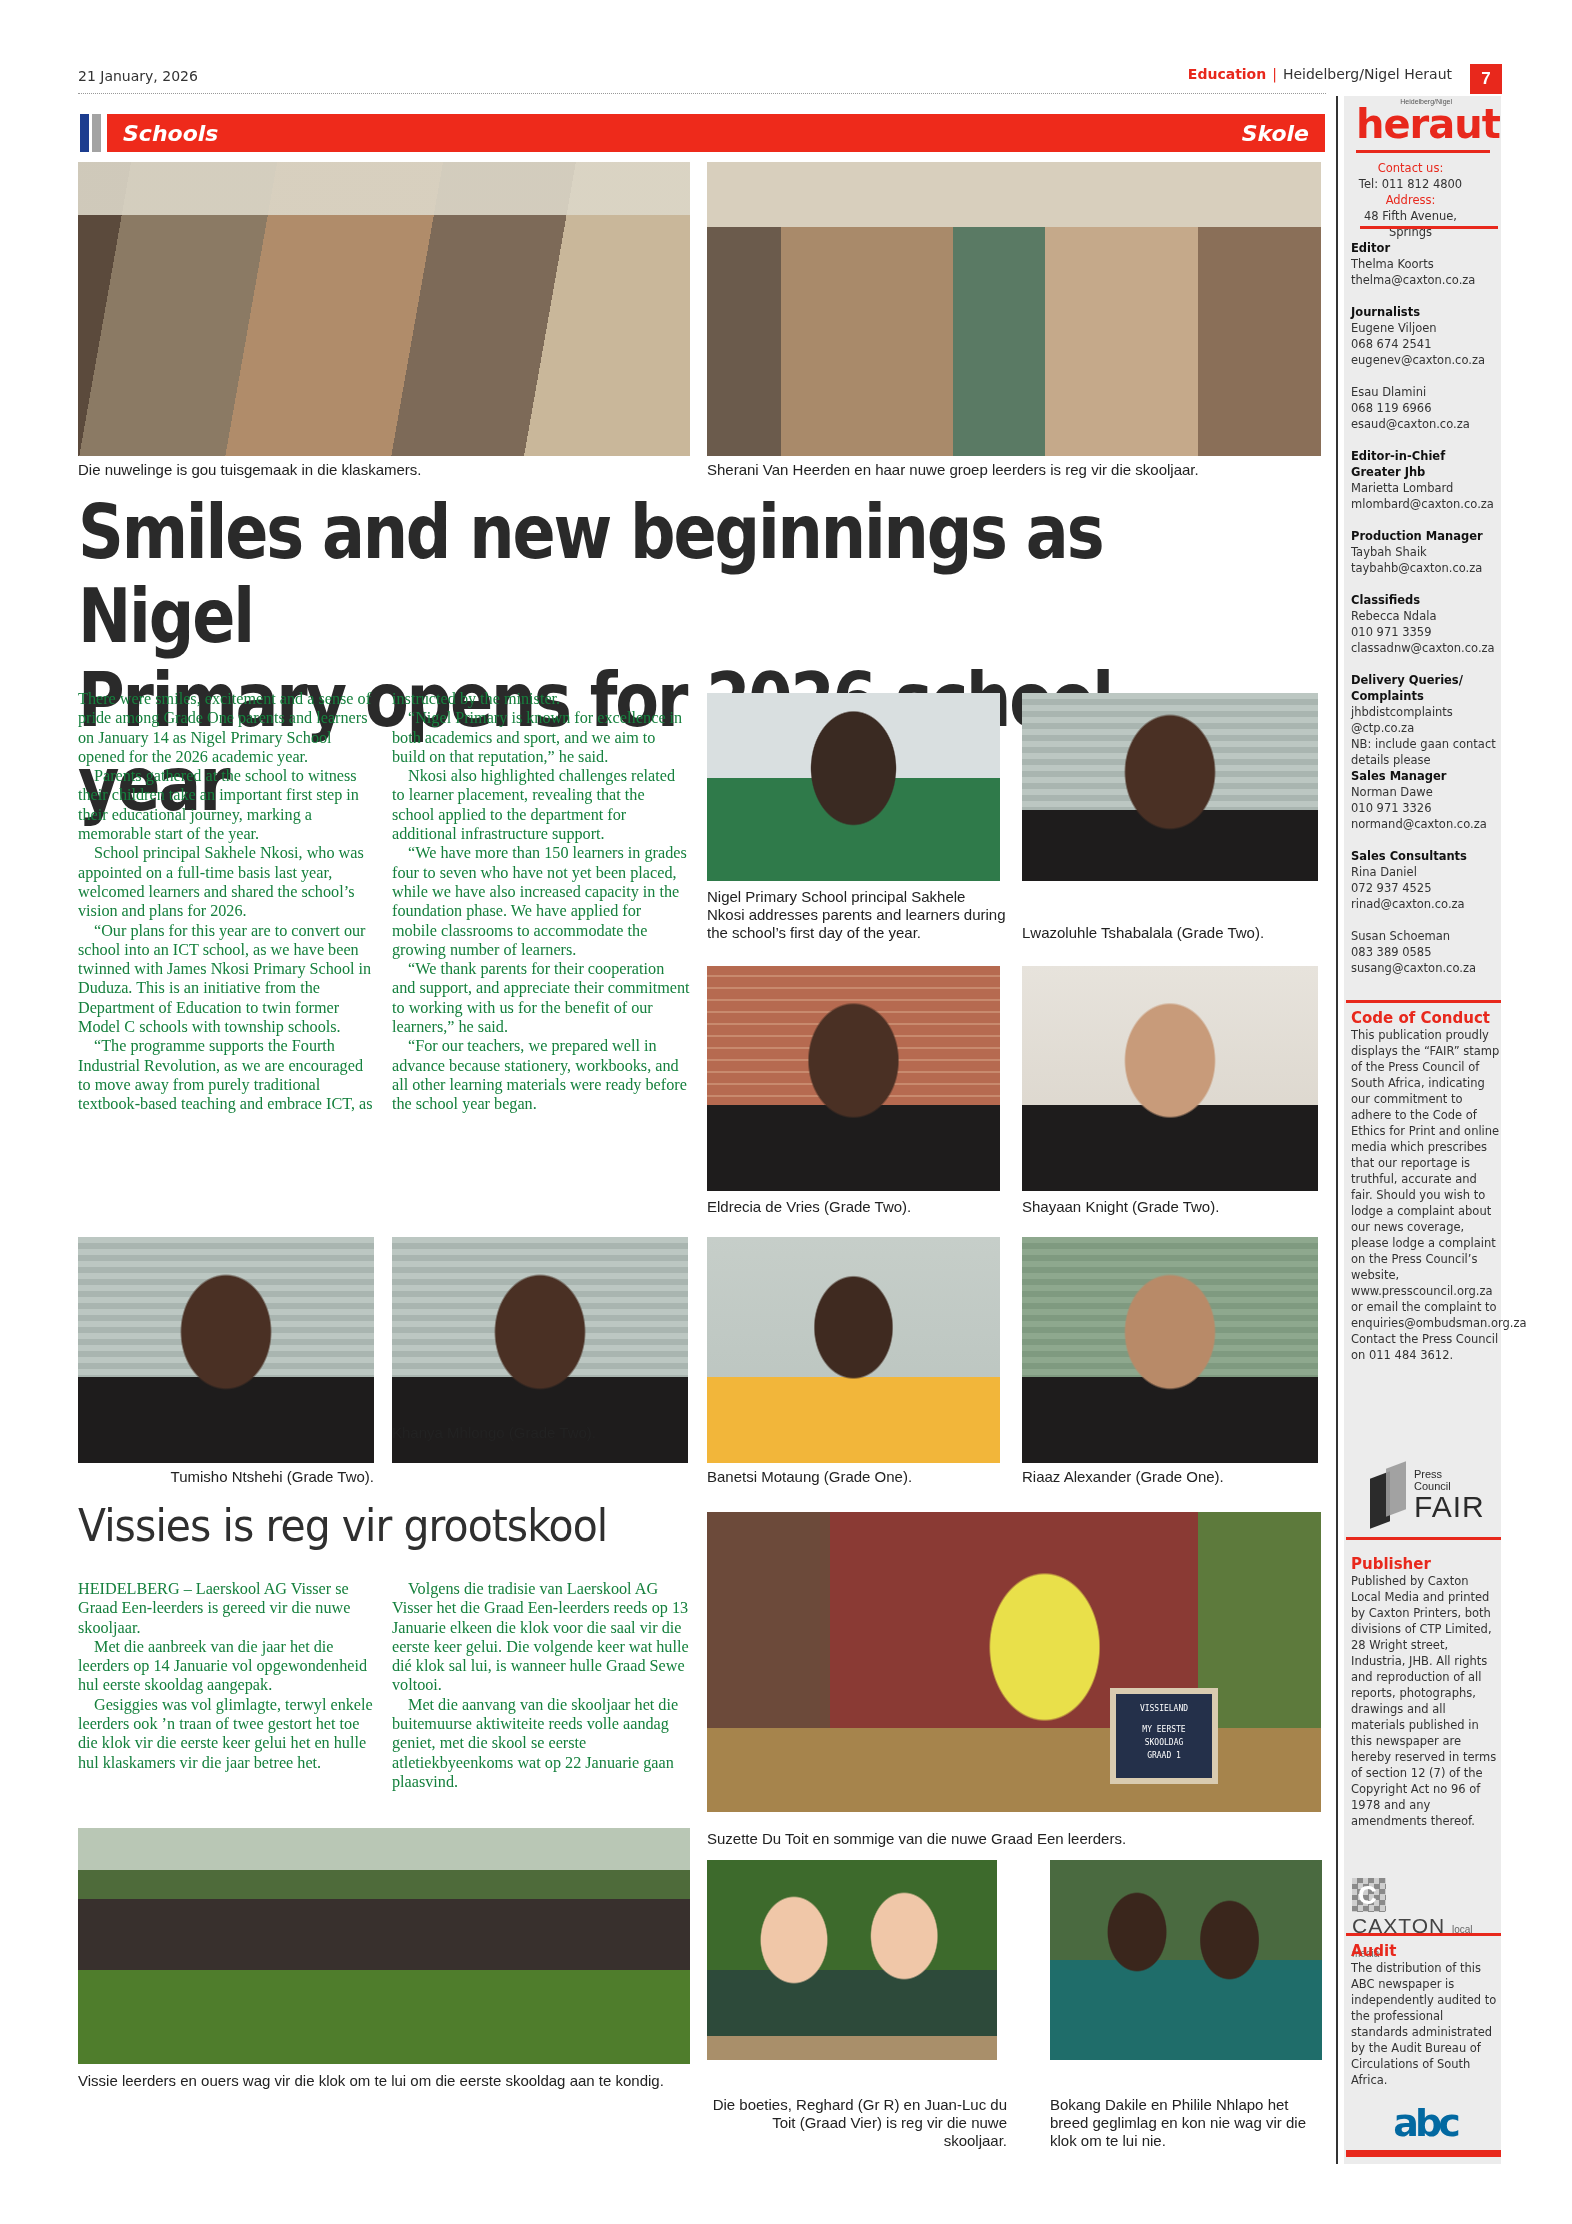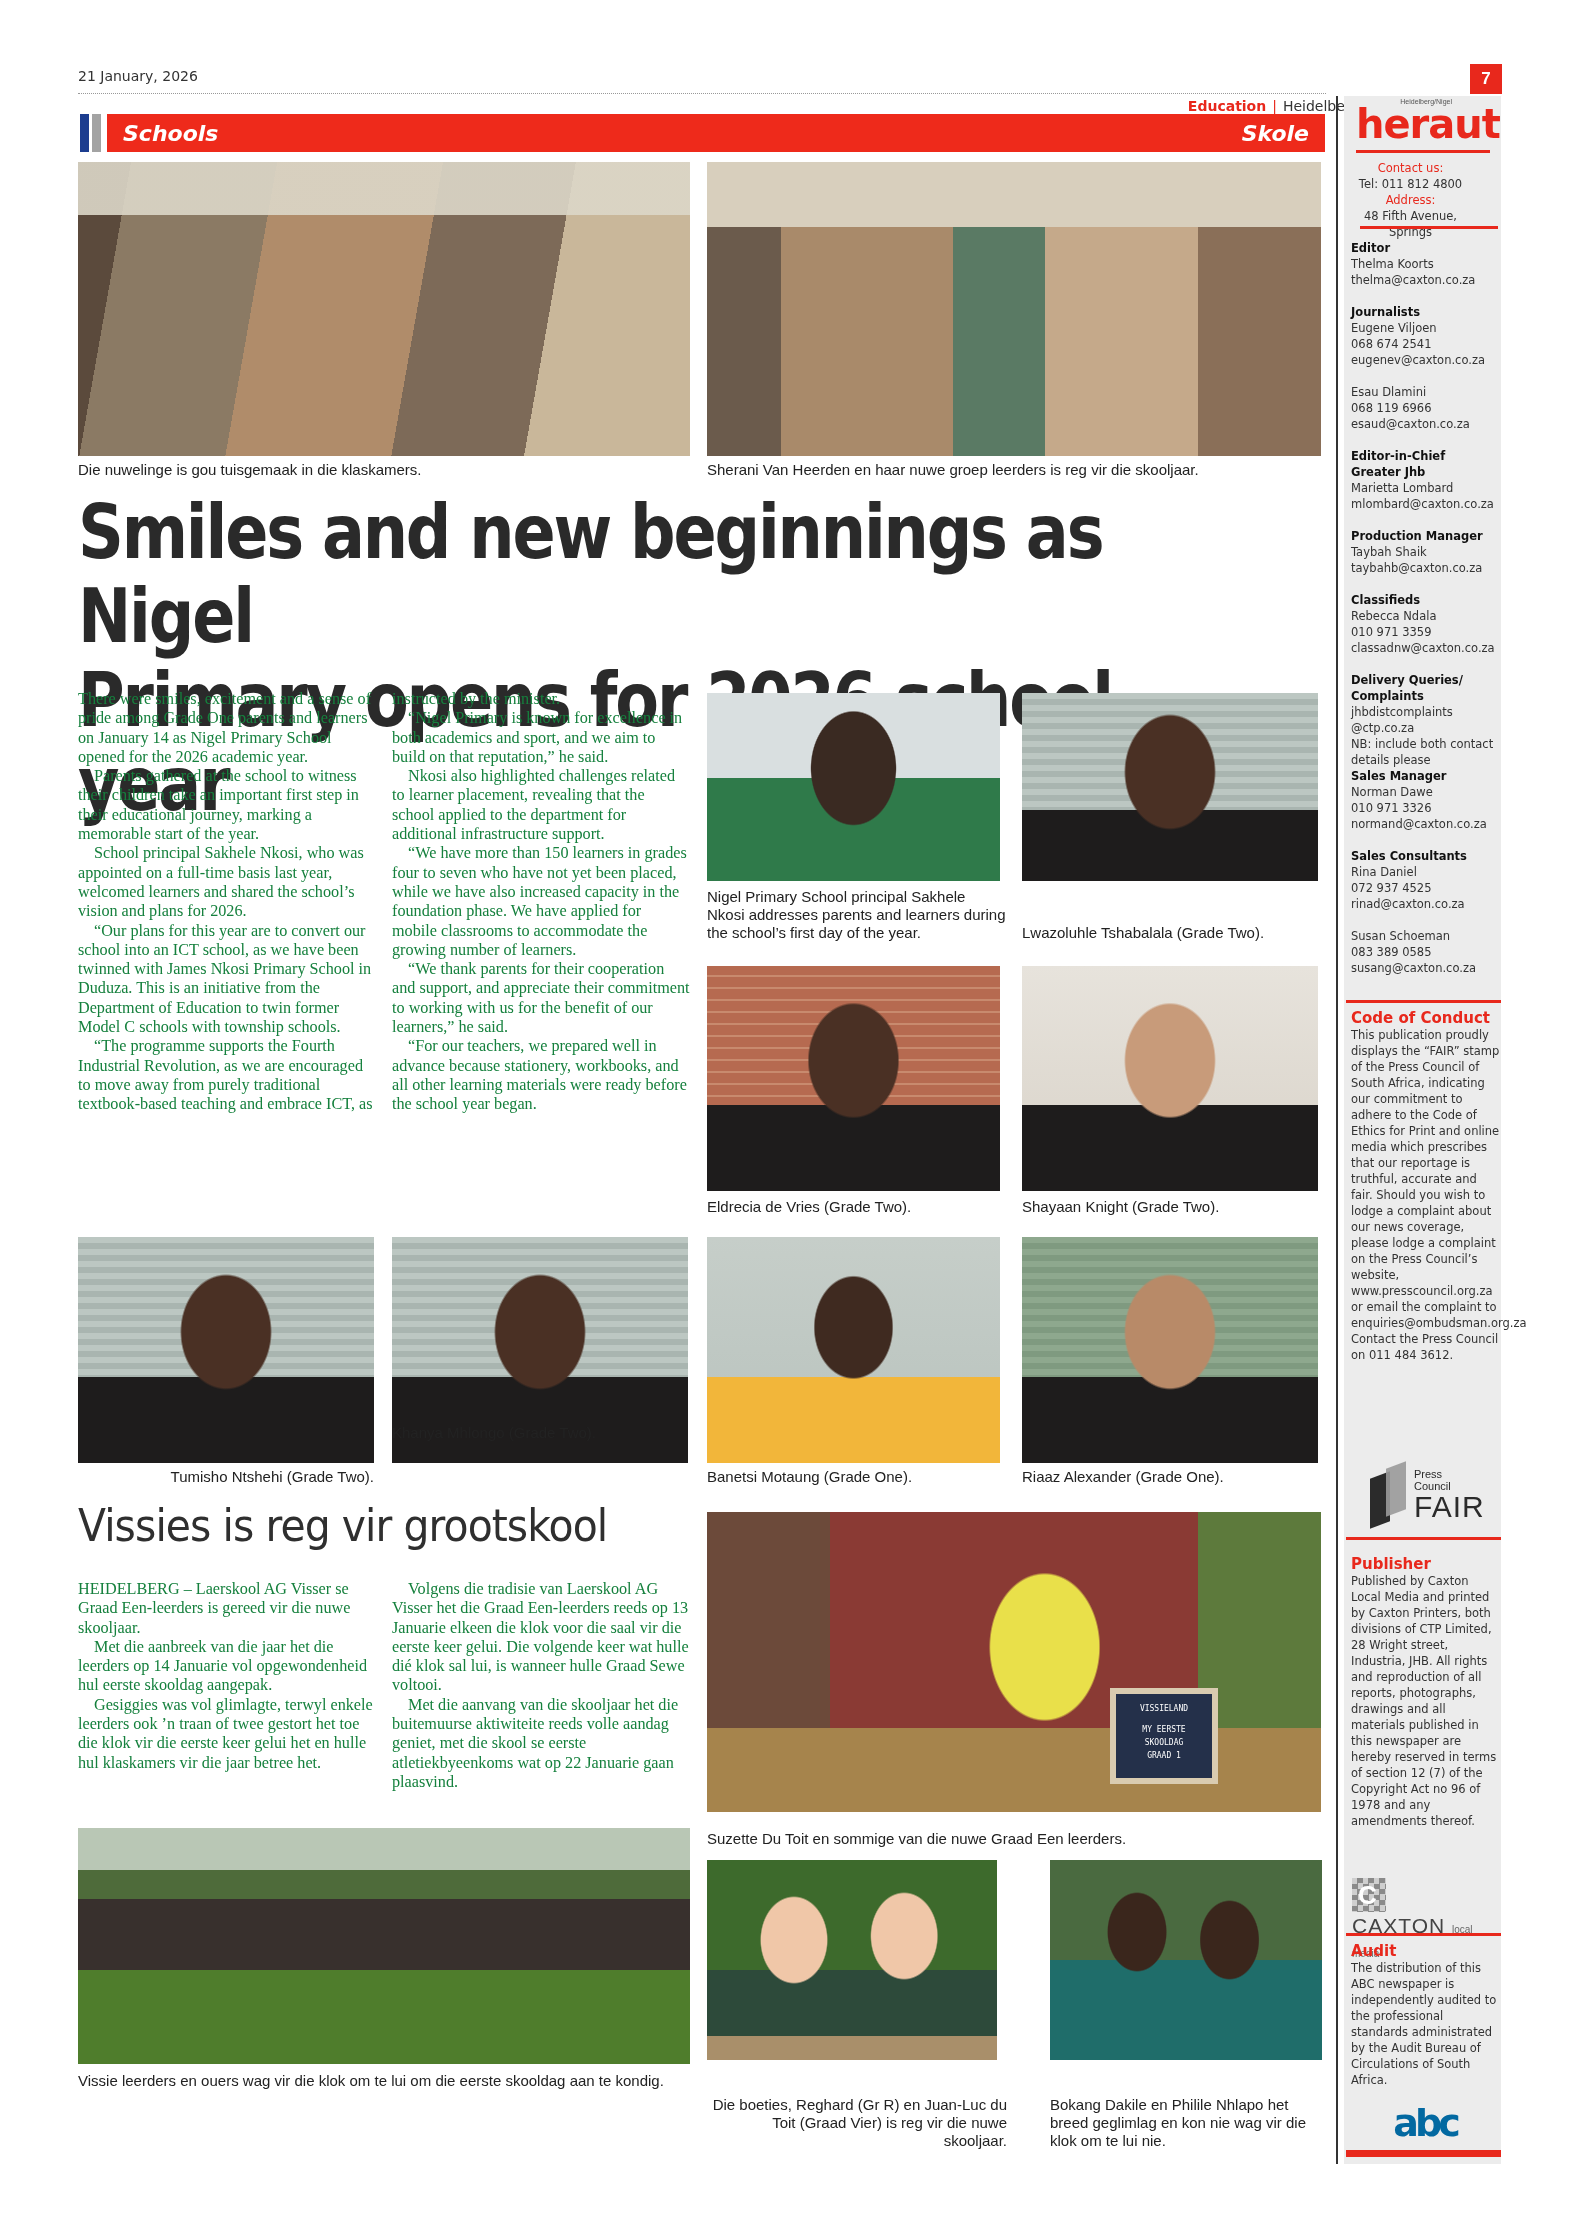--- a/index.html
+++ b/index.html
@@ -3,21 +3,21 @@
 <meta charset="utf-8">
 <style>
   * { box-sizing: border-box; margin: 0; padding: 0; }
   html, body { width: 1572px; height: 2224px; background: #ffffff; overflow: hidden; }
   body { position: relative; font-family: "Liberation Sans", sans-serif; color: #1f1f1f; }
 
   .abs { position: absolute; }
 
   
   .date { left: 78px; top: 68px; font-size: 15px; color: #333; font-family: "DejaVu Sans", sans-serif; font-size: 14px; }
-  .runner { right: 76px; top: 66px; font-size: 15px; font-family: "DejaVu Sans", sans-serif; font-size: 14px; color:#333; display:flex; align-items:center; gap:6px;margin-top:32px; }
+  .runner { right: 76px; top: 66px; font-size: 15px; font-family: "DejaVu Sans", sans-serif; font-size: 14px; color:#333; display:flex; align-items:center; gap:6px; }
   .runner .sect { color: #e8281c; font-weight: bold; }
   .runner .bar { color: #e8281c; }
   .pagenum { left: 1470px; top: 64px; width: 32px; height: 30px; background: #e8281c; color: #fff; font-weight: bold; font-size: 17px; text-align: center; line-height: 30px; }
   .dotted-rule { left: 78px; top: 93px; width: 1248px; border-top: 1px dotted #999; }
 
   
   .flag-blue { left: 80px; top: 114px; width: 9px; height: 38px; background: #1c3d8f; }
   .flag-grey { left: 92px; top: 114px; width: 9px; height: 38px; background: #a3a3a3; }
   .banner { left: 107px; top: 114px; width: 1218px; height: 38px; background: #ee2a1b; color: #fff; display: flex; justify-content: space-between; align-items: center; padding: 0 16px; font-weight: bold; font-style: italic; font-size: 22px; font-family: "DejaVu Sans", sans-serif; }
 
@@ -262,21 +262,21 @@
     <div class="h">Classifieds</div>
     <div>Rebecca Ndala</div>
     <div>010 971 3359</div>
     <div>classadnw@caxton.co.za</div>
   </div>
   <div class="grp tight">
     <div class="h" style="white-space:pre-line">Delivery Queries/
 Complaints</div>
     <div>jhbdistcomplaints</div>
     <div>@ctp.co.za</div>
-    <div>NB: include both contact</div>
+    <div>NB: include gaan contact</div>
     <div>details please</div>
   </div>
   <div class="grp">
     <div class="h">Sales Manager</div>
     <div>Norman Dawe</div>
     <div>010 971 3326</div>
     <div>normand@caxton.co.za</div>
   </div>
   <div class="grp">
     <div class="h">Sales Consultants</div>

